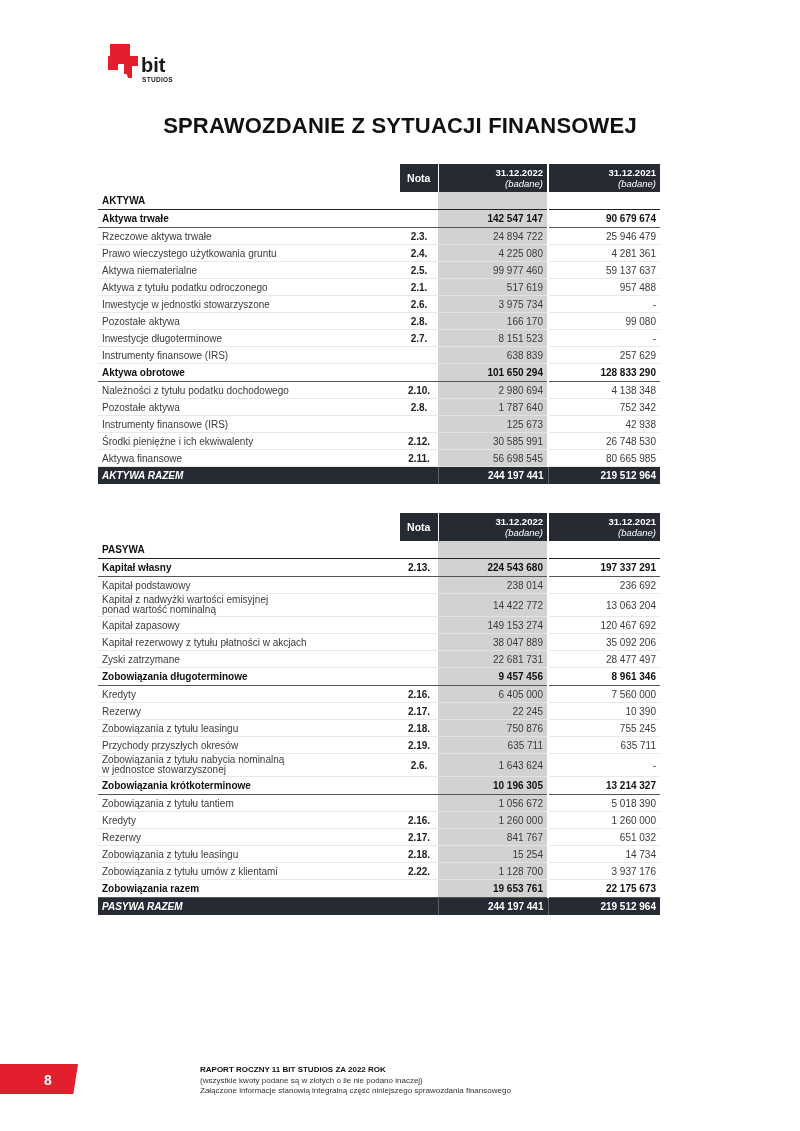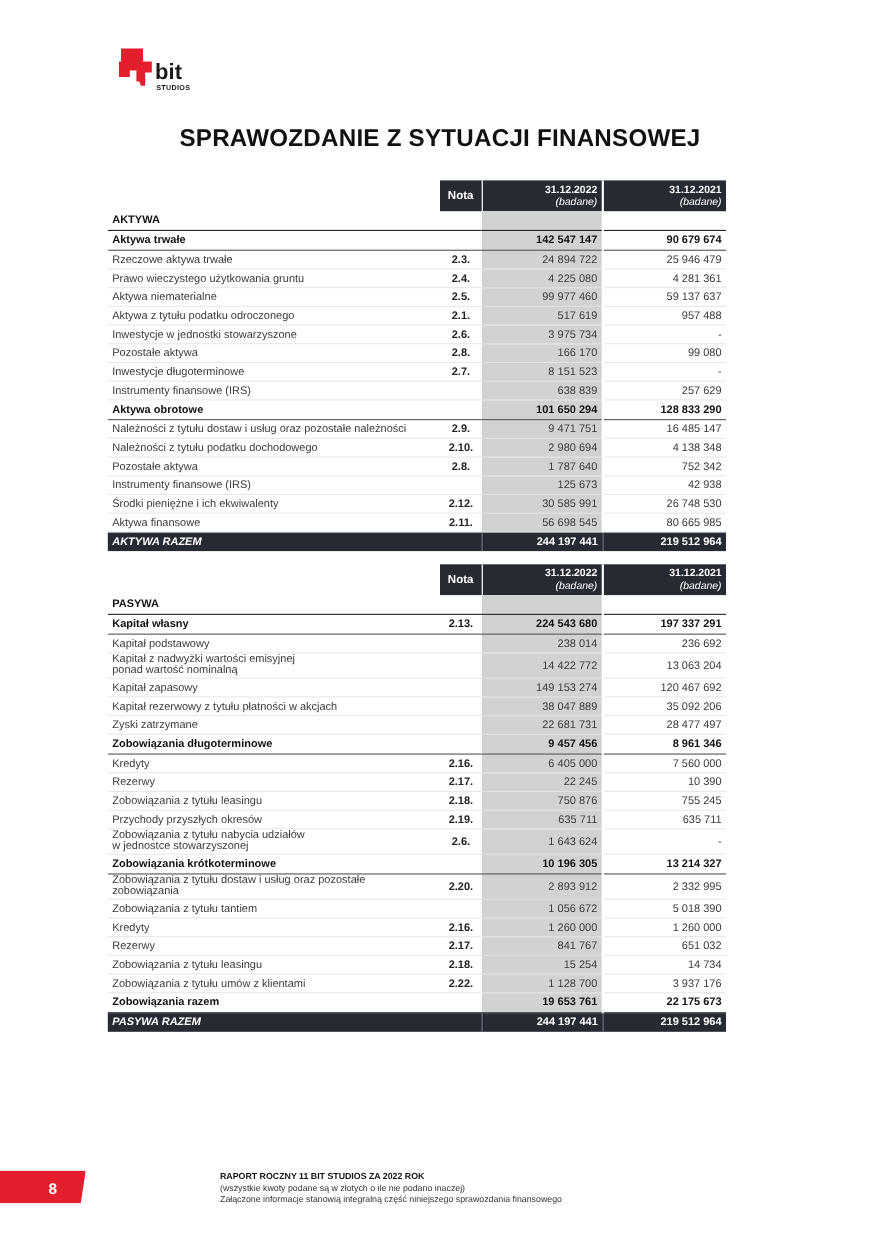--- a/index.html
+++ b/index.html
@@ -149,26 +149,20 @@
         <td class="num y1">638 839</td>
         <td class="num">257 629</td>
       </tr>
   <tr class="sub">
     <td class="label">Aktywa obrotowe</td>
     <td class="nota"></td>
     <td class="num y1">101 650 294</td>
     <td class="num">128 833 290</td>
   </tr>
   <tr class="item">
-        <td class="label">Należności z tytułu dostaw i usług oraz pozostałe należności</td>
-        <td class="nota">2.9.</td>
-        <td class="num y1">9 471 751</td>
-        <td class="num">16 485 147</td>
-      </tr>
-  <tr class="item">
         <td class="label">Należności z tytułu podatku dochodowego</td>
         <td class="nota">2.10.</td>
         <td class="num y1">2 980 694</td>
         <td class="num">4 138 348</td>
       </tr>
   <tr class="item">
         <td class="label">Pozostałe aktywa</td>
         <td class="nota">2.8.</td>
         <td class="num y1">1 787 640</td>
         <td class="num">752 342</td>
@@ -285,37 +279,31 @@
         <td class="num y1">750 876</td>
         <td class="num">755 245</td>
       </tr>
   <tr class="item">
         <td class="label">Przychody przyszłych okresów</td>
         <td class="nota">2.19.</td>
         <td class="num y1">635 711</td>
         <td class="num">635 711</td>
       </tr>
   <tr class="item tall">
-        <td class="label"><span>Zobowiązania z tytułu nabycia udziałów</span><br><span>w jednostce stowarzyszonej</span></td>
+        <td class="label"><span>Zobowiązania z tytułu nabycia nominalną</span><br><span>w jednostce stowarzyszonej</span></td>
         <td class="nota">2.6.</td>
         <td class="num y1">1 643 624</td>
         <td class="num">-</td>
       </tr>
   <tr class="sub">
     <td class="label">Zobowiązania krótkoterminowe</td>
     <td class="nota"></td>
     <td class="num y1">10 196 305</td>
     <td class="num">13 214 327</td>
   </tr>
-  <tr class="item tall">
-        <td class="label"><span>Zobowiązania z tytułu dostaw i usług oraz pozostałe</span><br><span>zobowiązania</span></td>
-        <td class="nota">2.20.</td>
-        <td class="num y1">2 893 912</td>
-        <td class="num">2 332 995</td>
-      </tr>
   <tr class="item">
         <td class="label">Zobowiązania z tytułu tantiem</td>
         <td class="nota"></td>
         <td class="num y1">1 056 672</td>
         <td class="num">5 018 390</td>
       </tr>
   <tr class="item">
         <td class="label">Kredyty</td>
         <td class="nota">2.16.</td>
         <td class="num y1">1 260 000</td>

